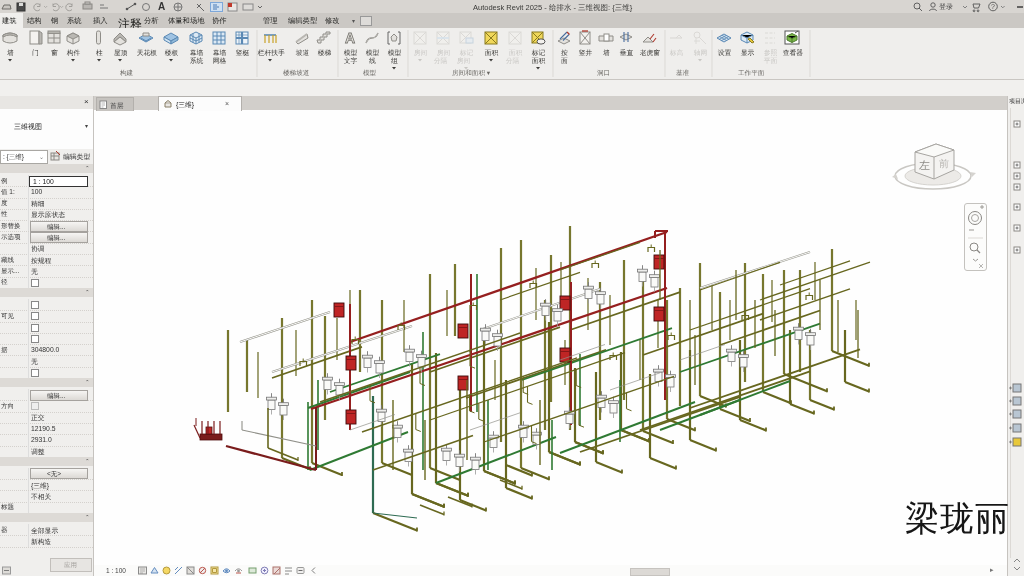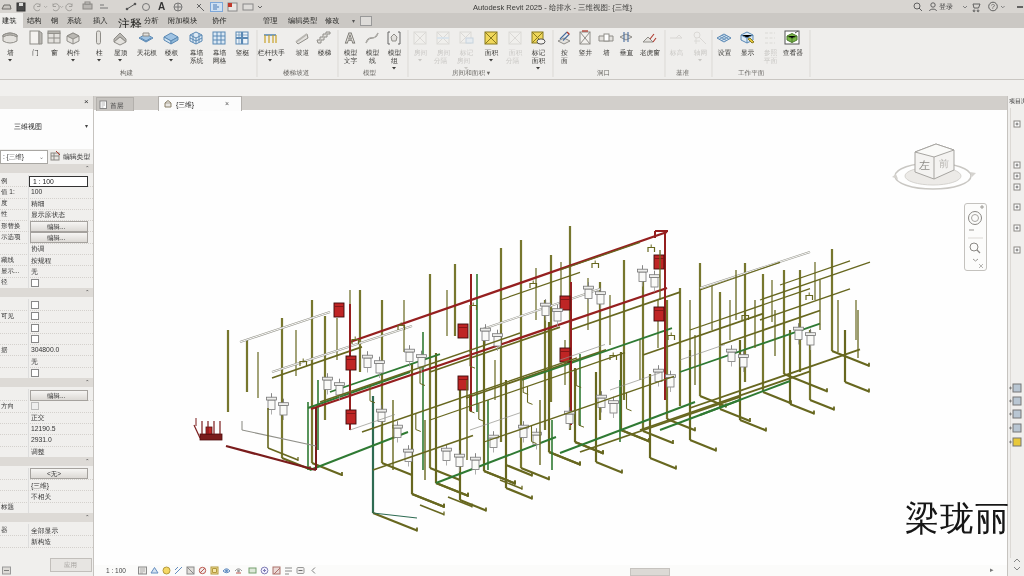--- a/index.html
+++ b/index.html
@@ -60,21 +60,21 @@
 </div>
 <div class="abs" style="left:0;top:13px;width:1024px;height:15px;background:#cbc8c4;">
     <div class="abs" style="left:0px;top:0;width:23.2px;height:15px;background:#f0efed;"></div>
     <div class="abs" style="left:2px;top:3px;font-size:7.3px;color:#262624;">建筑</div>
     <div class="abs" style="left:27px;top:3px;font-size:7.3px;color:#262624;">结构</div>
     <div class="abs" style="left:51px;top:3px;font-size:7.3px;color:#262624;">钢</div>
     <div class="abs" style="left:67px;top:3px;font-size:7.3px;color:#262624;">系统</div>
     <div class="abs" style="left:93px;top:3px;font-size:7.3px;color:#262624;">插入</div>
     <div class="abs" style="left:118px;top:3px;font-size:12px;color:#262624;">注释</div>
     <div class="abs" style="left:144px;top:3px;font-size:7.3px;color:#262624;">分析</div>
-    <div class="abs" style="left:168px;top:3px;font-size:7.3px;color:#262624;">附加模块</div>
+    <div class="abs" style="left:168px;top:3px;font-size:7.3px;color:#262624;">体量和场地</div>
     <div class="abs" style="left:212px;top:3px;font-size:7.3px;color:#262624;">协作</div>
     <div class="abs" style="left:238px;top:15px;font-size:12px;color:#262624;margin-top:36px;">视图</div>
     <div class="abs" style="left:263px;top:3px;font-size:7.3px;color:#262624;">管理</div>
     <div class="abs" style="left:288px;top:3px;font-size:7.3px;color:#262624;">编辑类型</div>
     <div class="abs" style="left:325px;top:3px;font-size:7.3px;color:#262624;">修改</div>
     <div class="abs" style="left:352px;top:4px;font-size:6px;color:#555;">▾</div>
     <div class="abs" style="left:360px;top:3px;width:10px;height:8px;border:1px solid #999;background:#dedcd9;"></div>
   </div>
 <div class="abs" style="left:0;top:28px;width:1024px;height:51px;background:#efeeec;border-bottom:1px solid #c9c6c2;">
 <svg class="abs" style="left:0;top:0" width="1024" height="51" viewBox="0 0 1024 51">

